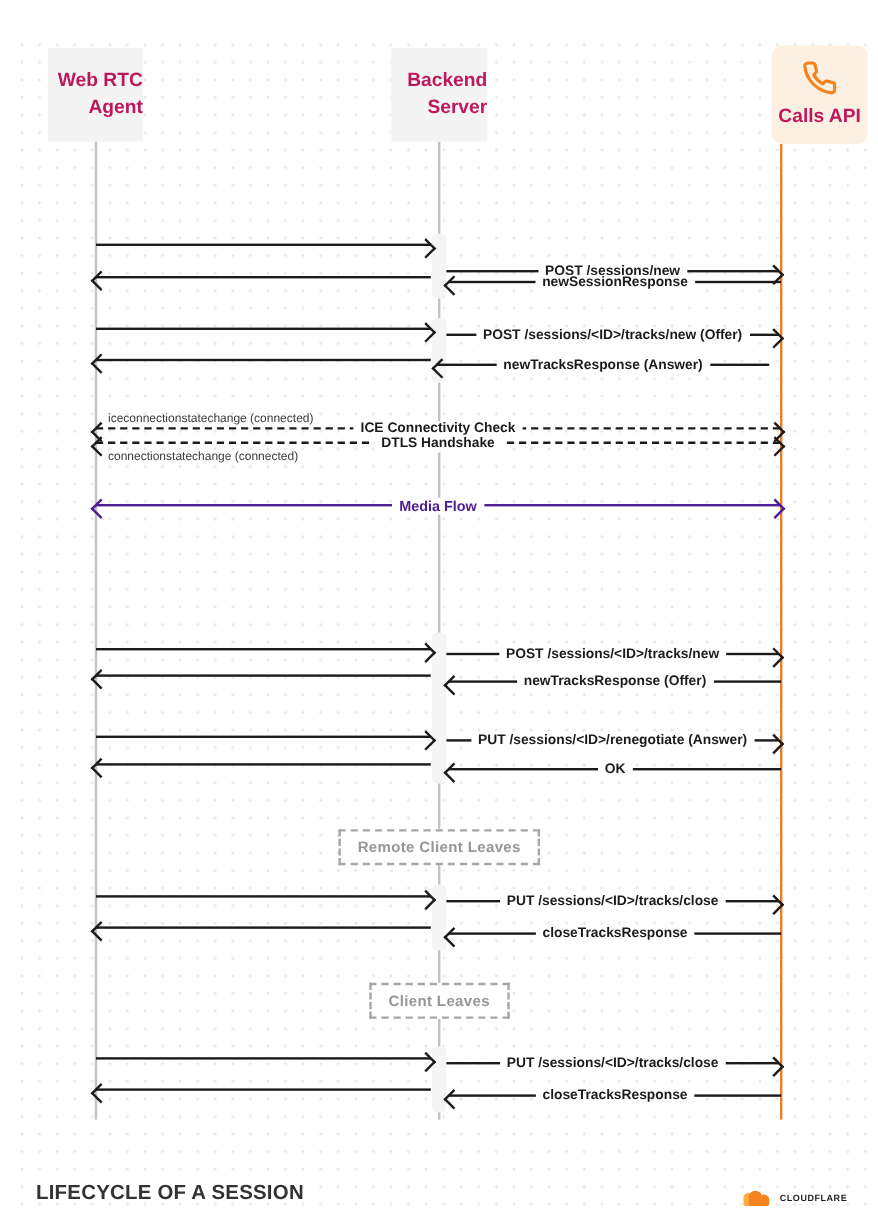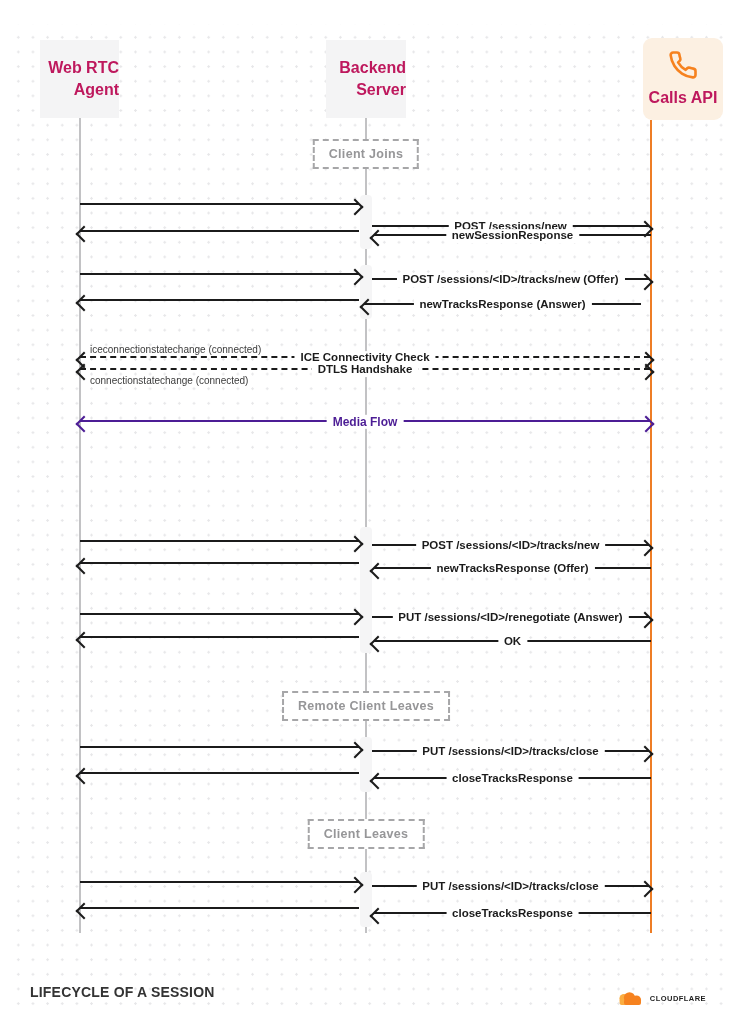--- a/index.html
+++ b/index.html
@@ -29,21 +29,21 @@
   .msg .lbl{position:absolute;left:50%;top:0;transform:translate(-50%,-50%);
             background:#fff;padding:0 6px;font-weight:bold;font-size:11.5px;line-height:1.2;
             white-space:nowrap;color:inherit;}
   
   .phase{position:absolute;left:366px;transform:translateX(-50%);background:#fff;
          border:2px dashed #a6a6a8;color:#969698;font-size:12.5px;font-weight:bold;
          letter-spacing:.3px;padding:6px 14px;white-space:nowrap;}
   
   .ann{position:absolute;font-size:10px;color:#3b3b3b;white-space:nowrap;}
   
-  .footer-title{position:absolute;left:30px;top:984px;font-size:14px;font-weight:bold;
+  .footer-title{position:absolute;left:30px;top:984px;font-size:17px;font-weight:bold;
                 color:#333;letter-spacing:.2px;}
   .brand{position:absolute;right:26px;top:990px;display:flex;align-items:center;gap:4px;}
   .brand .word{font-size:7.5px;font-weight:bold;letter-spacing:.45px;color:#1d1d1d;}
 </style>
 </head>
 <body>
 
 <div class="page">
   <div class="dotbg"></div>
 
@@ -65,21 +65,20 @@
   </div>
   <div class="actor api" style="left:611px;top:38px;width:80px;height:82px;margin-left:32px;">
     <span style="display:flex;">
       <svg viewBox="0 0 24 24" width="30" height="30" fill="none" stroke="#F6821F" stroke-width="2.1" stroke-linecap="round" stroke-linejoin="round">
           <path d="M22 16.92v3a2 2 0 0 1-2.18 2 19.79 19.79 0 0 1-8.63-3.07 19.5 19.5 0 0 1-6-6 19.79 19.79 0 0 1-3.07-8.67A2 2 0 0 1 4.11 2h3a2 2 0 0 1 2 1.72 12.84 12.84 0 0 0 .7 2.81 2 2 0 0 1-.45 2.11L8.09 9.91a16 16 0 0 0 6 6l1.27-1.27a2 2 0 0 1 2.11-.45 12.84 12.84 0 0 0 2.81.7A2 2 0 0 1 22 16.92z"></path>
         </svg>
     </span>
     <span>Calls API</span>
   </div>
 
-  <div class="phase" style="top:139px;">Client Joins</div>
   <div class="phase" style="top:691px;">Remote Client Leaves</div>
   <div class="phase" style="top:819px;">Client Leaves</div>
 
   <div class="msg hr" style="left:80px;top:203px;width:279px;"></div>
   <div class="msg hr" style="left:372px;top:208px;width:277px;margin-top:17px;">
     <span class="lbl">POST /sessions/new</span>
   </div>
   <div class="msg hl" style="left:374px;top:234px;width:277px;">
     <span class="lbl">newSessionResponse</span>
   </div>

